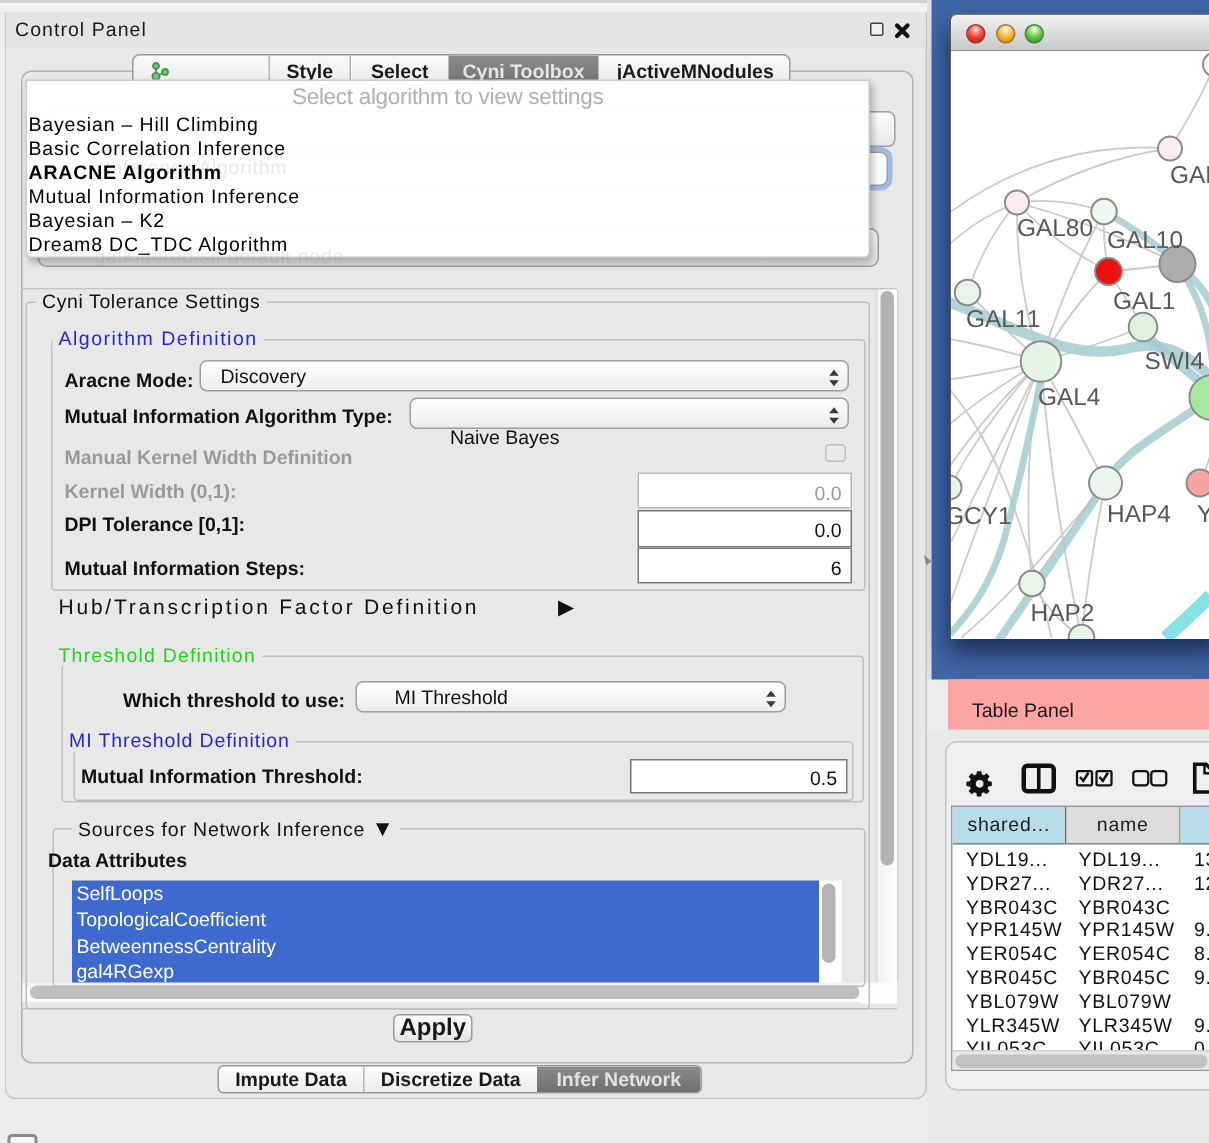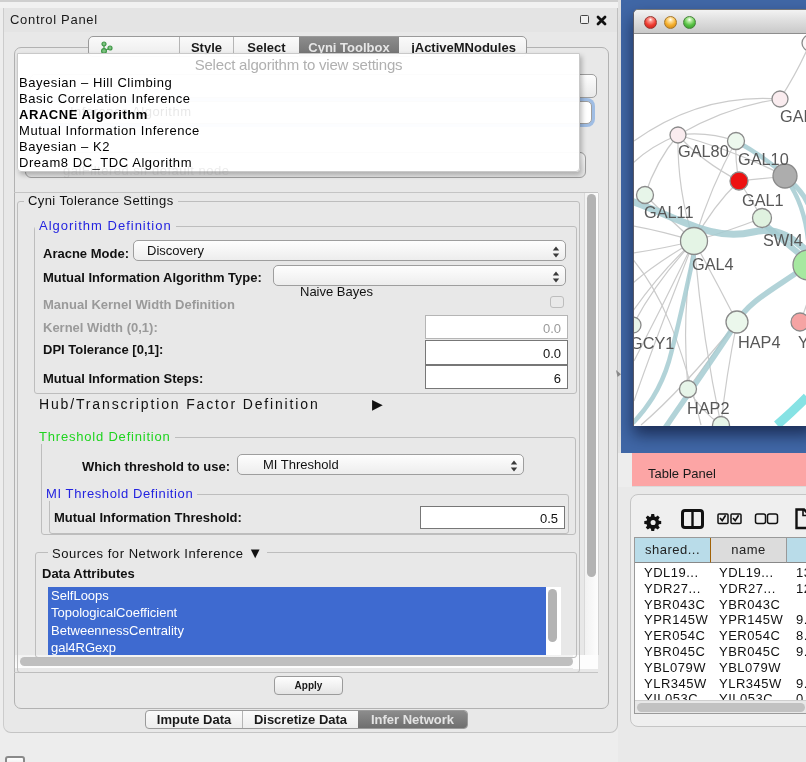--- a/index.html
+++ b/index.html
@@ -280,30 +280,30 @@
       <div class="abs" style="left:237px;top:454px;width:287px;height:21px;border:1px solid #9E9E9E;border-radius:5px;background:linear-gradient(#FEFEFE,#EDEDED);box-sizing:border-box;">
         <span style="position:absolute;left:13px;top:2px;margin-left:12px;">MI Threshold</span>
         <svg style="position:absolute;right:5px;top:4.5px;" width="8" height="12" viewBox="0 0 8 12">
           <path d="M4,0.5 L7.2,4.5 H0.8 z M4,11.5 L0.8,7.5 H7.2 z" fill="#3a3a3a"></path>
         </svg>
       </div>
       <div class="abs" style="left:54px;top:510px;font-weight:bold;color:#111;">Mutual Information Threshold:</div>
       <div class="abs" style="left:420px;top:506px;width:145px;height:23px;border:1px solid #777;background:#fff;box-sizing:border-box;">
         <span style="position:absolute;right:6px;top:4px;color:#111;">0.5</span>
       </div>
-      <div class="abs" style="left:42px;top:566px;font-weight:bold;color:#111;">Data Attributes</div>
+      <div class="abs" style="left:32px;top:566px;font-weight:bold;color:#111;">Data Attributes</div>
       <div class="abs" style="left:48px;top:587px;width:498px;height:68px;background:#3E6AD0;color:#fff;line-height:17.3px;">
         <div style="padding-left:3px;">SelfLoops<br>TopologicalCoefficient<br>BetweennessCentrality<br>gal4RGexp</div>
       </div>
       <div class="abs" style="left:546px;top:587px;width:15px;height:68px;background:#fff;">
         <div class="abs" style="left:2px;top:2px;width:9px;height:53px;background:#B3B3B3;border-radius:5px;"></div>
       </div>
     </div>
 
-  <div class="abs" style="left:274px;top:676px;width:69px;height:19px;box-sizing:border-box;border:1px solid #9B9B9B;border-radius:4px;background:linear-gradient(#FEFEFE,#EFEFEF 60%,#E4E4E4);text-align:center;line-height:17px;font-size:10px;font-weight:bold;color:#1a1a1a;">Apply</div>
+  <div class="abs" style="left:262px;top:676px;width:53px;height:19px;box-sizing:border-box;border:1px solid #9B9B9B;border-radius:4px;background:linear-gradient(#FEFEFE,#EFEFEF 60%,#E4E4E4);text-align:center;line-height:17px;font-size:16px;font-weight:bold;color:#1a1a1a;">Apply</div>
 
   <div class="abs" style="left:14px;top:709px;width:589px;height:0;"></div>
 
   <div class="abs" style="left:145px;top:710px;height:19px;border:1px solid #9A9A9A;border-radius:4px;background:linear-gradient(#FBFBFB,#EDEDED);font-size:13px;font-weight:bold;color:#1a1a1a;box-sizing:border-box;overflow:hidden;">
     <div style="float:left;width:96px;text-align:center;line-height:17px;">Impute Data</div>
     <div style="float:left;width:116px;text-align:center;line-height:17px;border-left:1px solid #B5B5B5;box-sizing:border-box;">Discretize Data</div>
     <div style="float:left;width:109px;text-align:center;line-height:17px;background:linear-gradient(#8C8C8C,#6F6F6F);color:#E3E3E3;">Infer Network</div>
   </div>
 </div>
 

